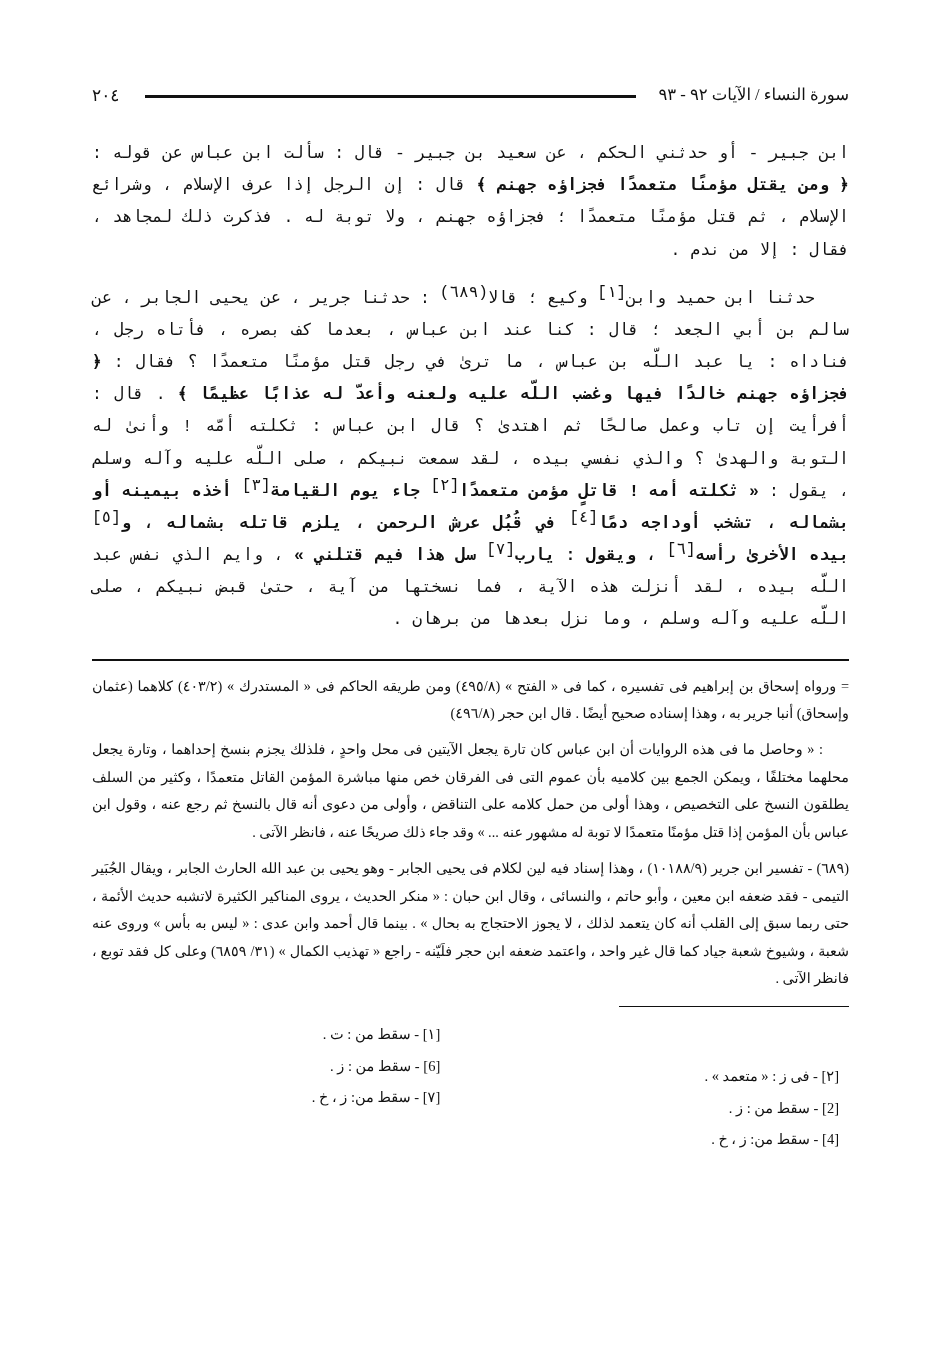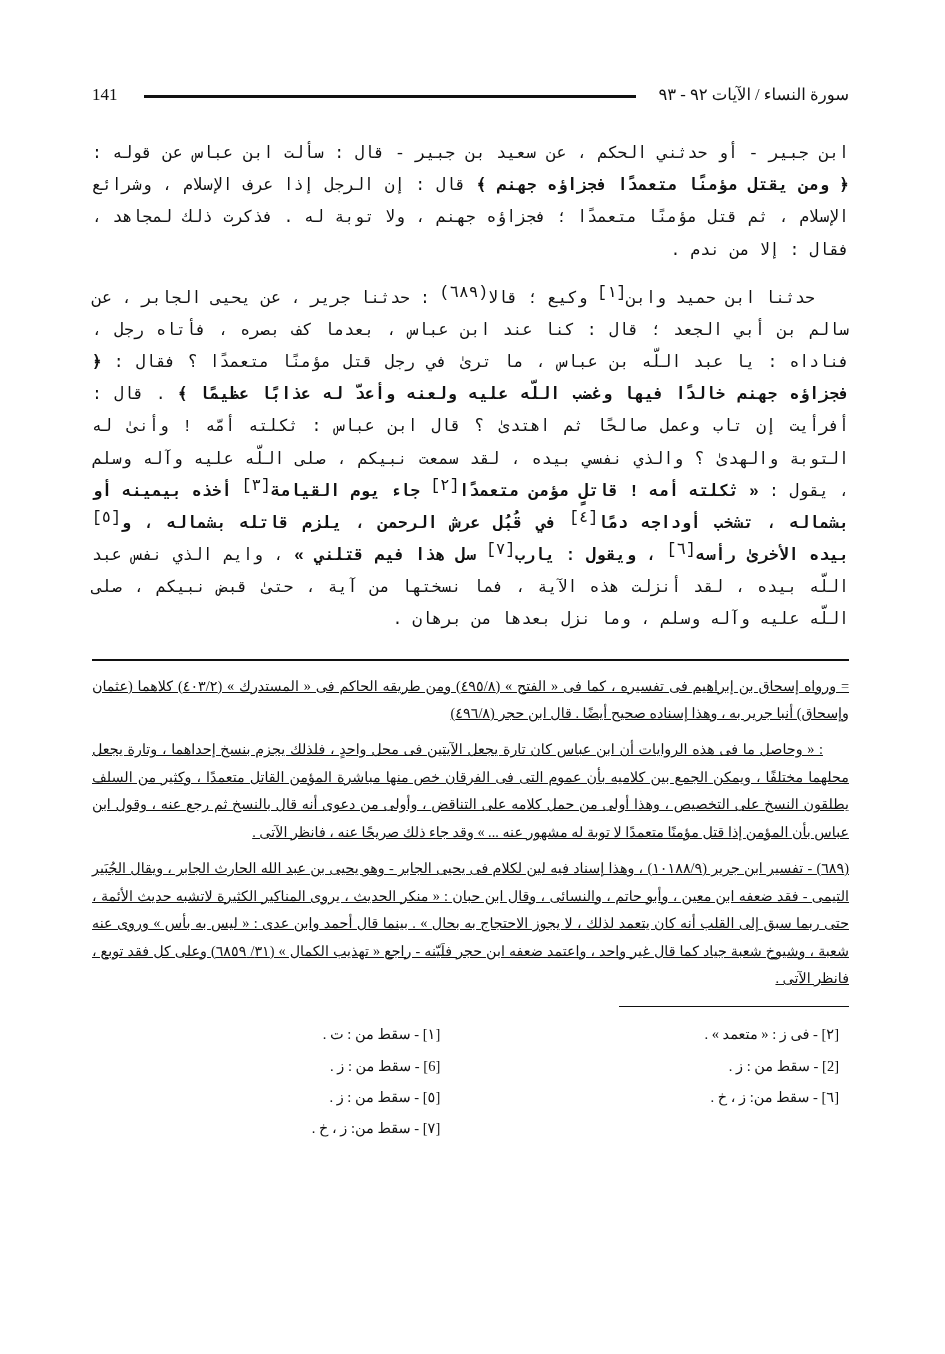--- a/index.html
+++ b/index.html
@@ -84,49 +84,48 @@
 
   
   .footnotes {
     font-size: 14.3px;
     line-height: 1.92;
     text-align: justify;
   }
   .footnotes p {
     margin: 8px 0 9px 0;
     text-indent: 0;
-    text-decoration: underline;
   }
   .footnotes p.ind { text-indent: 26px; }
 
   
   .variants {
     display: flex;
     flex-direction: row;
     justify-content: space-between;
     font-size: 14.5px;
     line-height: 2.15;
     margin-top: 6px;
   }
   .variants .col {
     width: 46%;
   }
-  .variants .col.left { text-align: right; padding-right: 10px;}
+  .variants .col.left { text-align: right; padding-right: 10px; margin-top: 42px;}
   .variants .col.right { text-align: right; }
   .variants .vrow { white-space: nowrap; }
 </style>
 </head>
 <body>
 
 <div class="page">
 
   <div class="header">
     <div class="header-title">سورة النساء / الآيات ٩٢ - ٩٣</div>
     <div class="header-rule"></div>
-    <div class="header-page">141</div>
+    <div class="header-page">٢٠٤</div>
   </div>
 
   <div class="body-text">
     <p class="noindent" id="para-1"><span>ابن جبير - أو حدثني الحكم ، عن سعيد بن جبير - قال : سألت ابن عباس عن قوله : </span><span class="bold">﴿ ومن يقتل مؤمنًا متعمدًا فجزاؤه جهنم ﴾</span><span> قال : إن الرجل إذا عرف الإسلام ، وشرائع الإسلام ، ثم قتل مؤمنًا متعمدًا ؛ فجزاؤه جهنم ، ولا توبة له . فذكرت ذلك لمجاهد ، فقال : إلا من ندم .</span></p>
     <p id="para-2"><span>حدثنا ابن حميد وابن</span><span class="sup">[١]</span><span> وكيع ؛ قالا</span><span class="sup">(٦٨٩)</span><span> : حدثنا جرير ، عن يحيى الجابر ، عن سالم بن أبي الجعد ؛ قال : كنا عند ابن عباس ، بعدما كف بصره ، فأتاه رجل ، فناداه : يا عبد اللّه بن عباس ، ما ترىٰ في رجل قتل مؤمنًا متعمدًا ؟ فقال : </span><span class="bold">﴿ فجزاؤه جهنم خالدًا فيها وغضب اللّه عليه ولعنه وأعدّ له عذابًا عظيمًا ﴾</span><span> . قال : أفرأيت إن تاب وعمل صالحًا ثم اهتدىٰ ؟ قال ابن عباس : ثكلته أمّه ! وأنىٰ له التوبة والهدىٰ ؟ والذي نفسي بيده ، لقد سمعت نبيكم ، صلى اللّه عليه وآله وسلم ، يقول : </span><span class="bold">« ثكلته أمه ! قاتلٍ مؤمن متعمدًا</span><span class="sup">[٢]</span><span class="bold"> جاء يوم القيامة</span><span class="sup">[٣]</span><span class="bold"> أخذه بيمينه أو بشماله ، تشخب أوداجه دمًا</span><span class="sup">[٤]</span><span class="bold"> في قُبُل عرش الرحمن ، يلزم قاتله بشماله ، و</span><span class="sup">[٥]</span><span class="bold"> بيده الأخرىٰ رأسه</span><span class="sup">[٦]</span><span class="bold"> ، ويقول : يارب</span><span class="sup">[٧]</span><span class="bold"> سل هذا فيم قتلني »</span><span> ، وايم الذي نفس عبد اللّه بيده ، لقد أنزلت هذه الآية ، فما نسختها من آية ، حتىٰ قبض نبيكم ، صلى اللّه عليه وآله وسلم ، وما نزل بعدها من برهان .</span></p>
   </div>
 
   <div class="fn-sep"></div>
 
   <div class="footnotes">
@@ -134,23 +133,22 @@
     <p class="ind">: « وحاصل ما فى هذه الروايات أن ابن عباس كان تارة يجعل الآيتين فى محل واحدٍ ، فلذلك يجزم بنسخ إحداهما ، وتارة يجعل محلهما مختلفًا ، ويمكن الجمع بين كلاميه بأن عموم التى فى الفرقان خص منها مباشرة المؤمن القاتل متعمدًا ، وكثير من السلف يطلقون النسخ على التخصيص ، وهذا أولى من حمل كلامه على التناقض ، وأولى من دعوى أنه قال بالنسخ ثم رجع عنه ، وقول ابن عباس بأن المؤمن إذا قتل مؤمنًا متعمدًا لا توبة له مشهور عنه ... » وقد جاء ذلك صريحًا عنه ، فانظر الآتى .</p>
     <p>(٦٨٩) - تفسير ابن جرير (١٠١٨٨/٩) ، وهذا إسناد فيه لين لكلام فى يحيى الجابر - وهو يحيى بن عبد الله الحارث الجابر ، ويقال الجُبَير التيمى - فقد ضعفه ابن معين ، وأبو حاتم ، والنسائى ، وقال ابن حبان : « منكر الحديث ، يروى المناكير الكثيرة لاتشبه حديث الأئمة ، حتى ربما سبق إلى القلب أنه كان يتعمد لذلك ، لا يجوز الاحتجاج به بحال » . بينما قال أحمد وابن عدى : « ليس به بأس » وروى عنه شعبة ، وشيوخ شعبة جياد كما قال غير واحد ، واعتمد ضعفه ابن حجر فلَيّنه - راجع « تهذيب الكمال » (٣١/ ٦٨٥٩) وعلى كل فقد توبع ، فانظر الآتى .</p>
   </div>
 
   <div class="fn-sep short"></div>
 
   <div class="variants">
     <div class="col left">
       <div class="vrow">[٢] - فى ز : « متعمد » .</div>
       <div class="vrow">[2] - سقط من : ز .</div>
-      <div class="vrow">[٦] - سقط من: ز ، خ .</div>
+      <div class="vrow">[4] - سقط من: ز ، خ .</div>
     </div>
     <div class="col right">
       <div class="vrow">[١] - سقط من : ت .</div>
       <div class="vrow">[6] - سقط من : ز .</div>
-      <div class="vrow">[٥] - سقط من : ز .</div>
       <div class="vrow">[٧] - سقط من: ز ، خ .</div>
     </div>
   </div>
 
 </div>
 
 </body></html>

